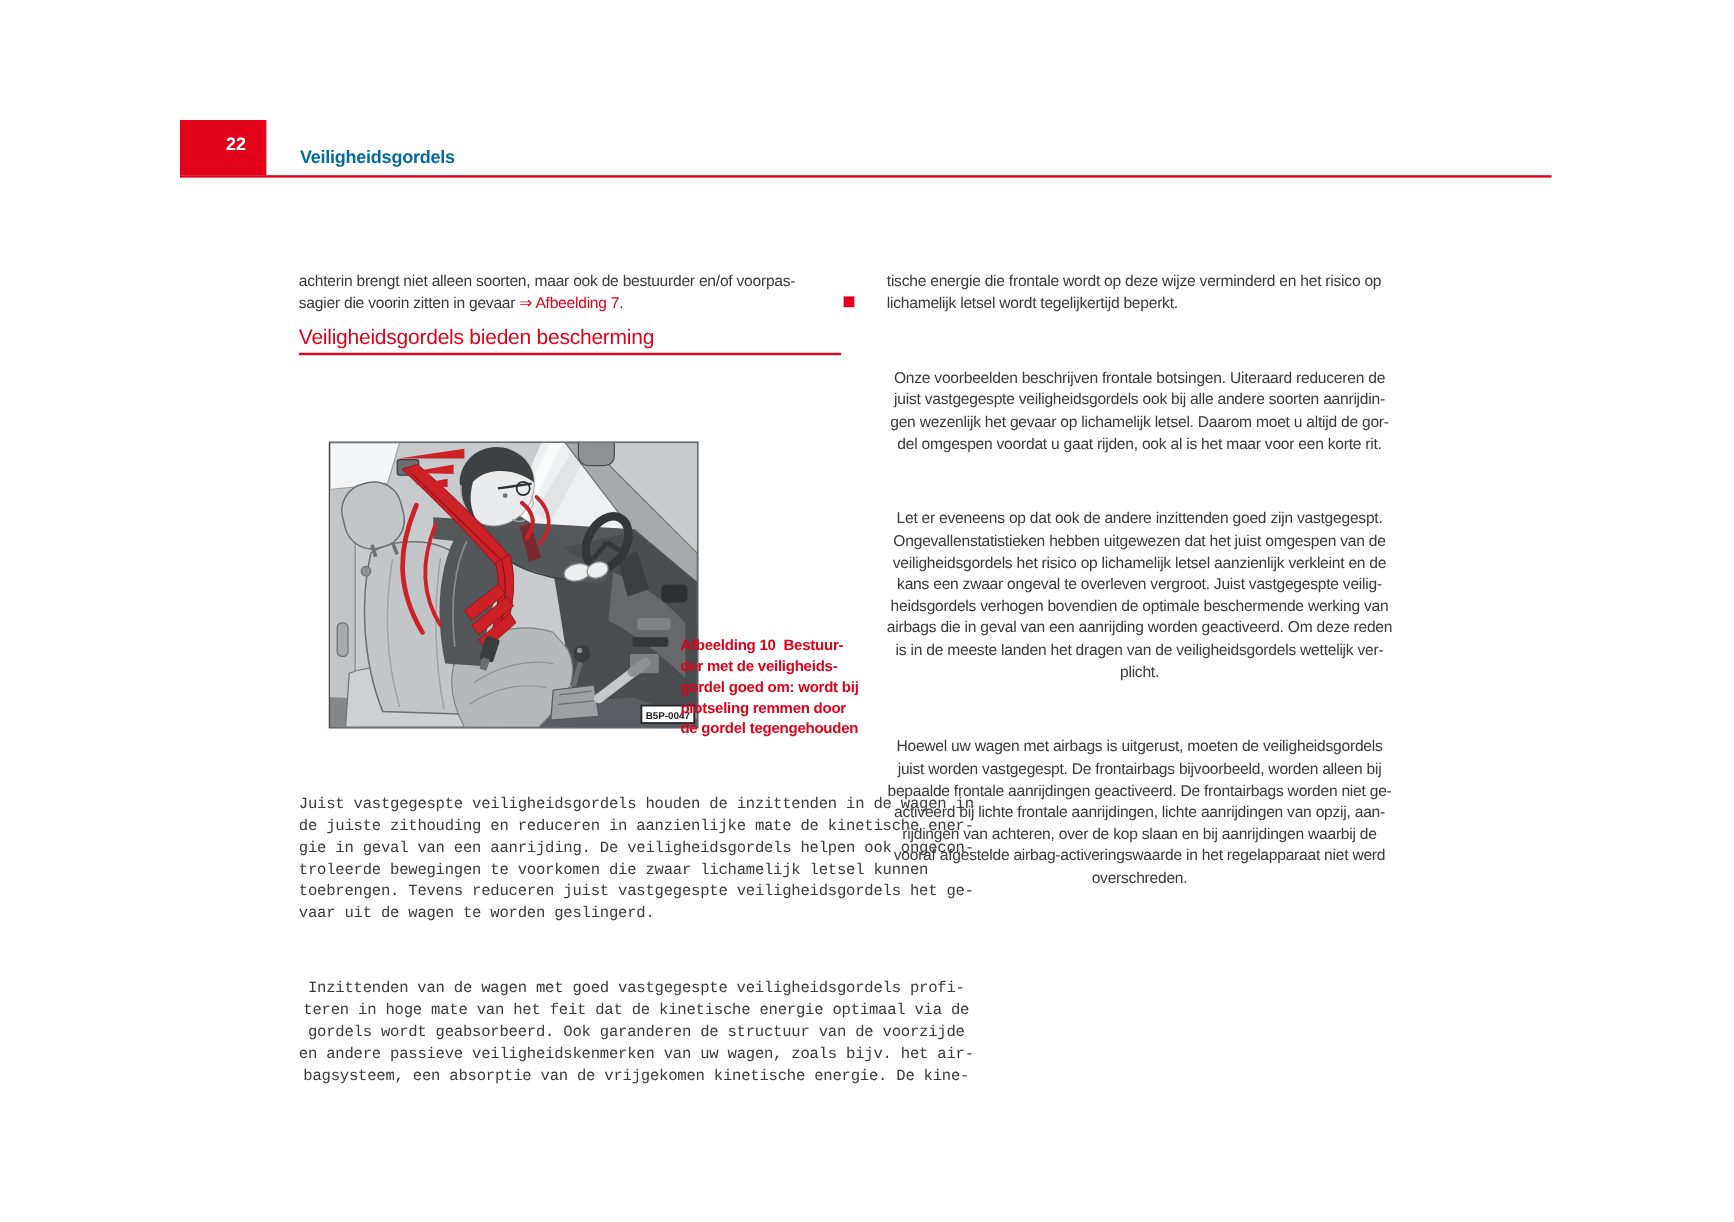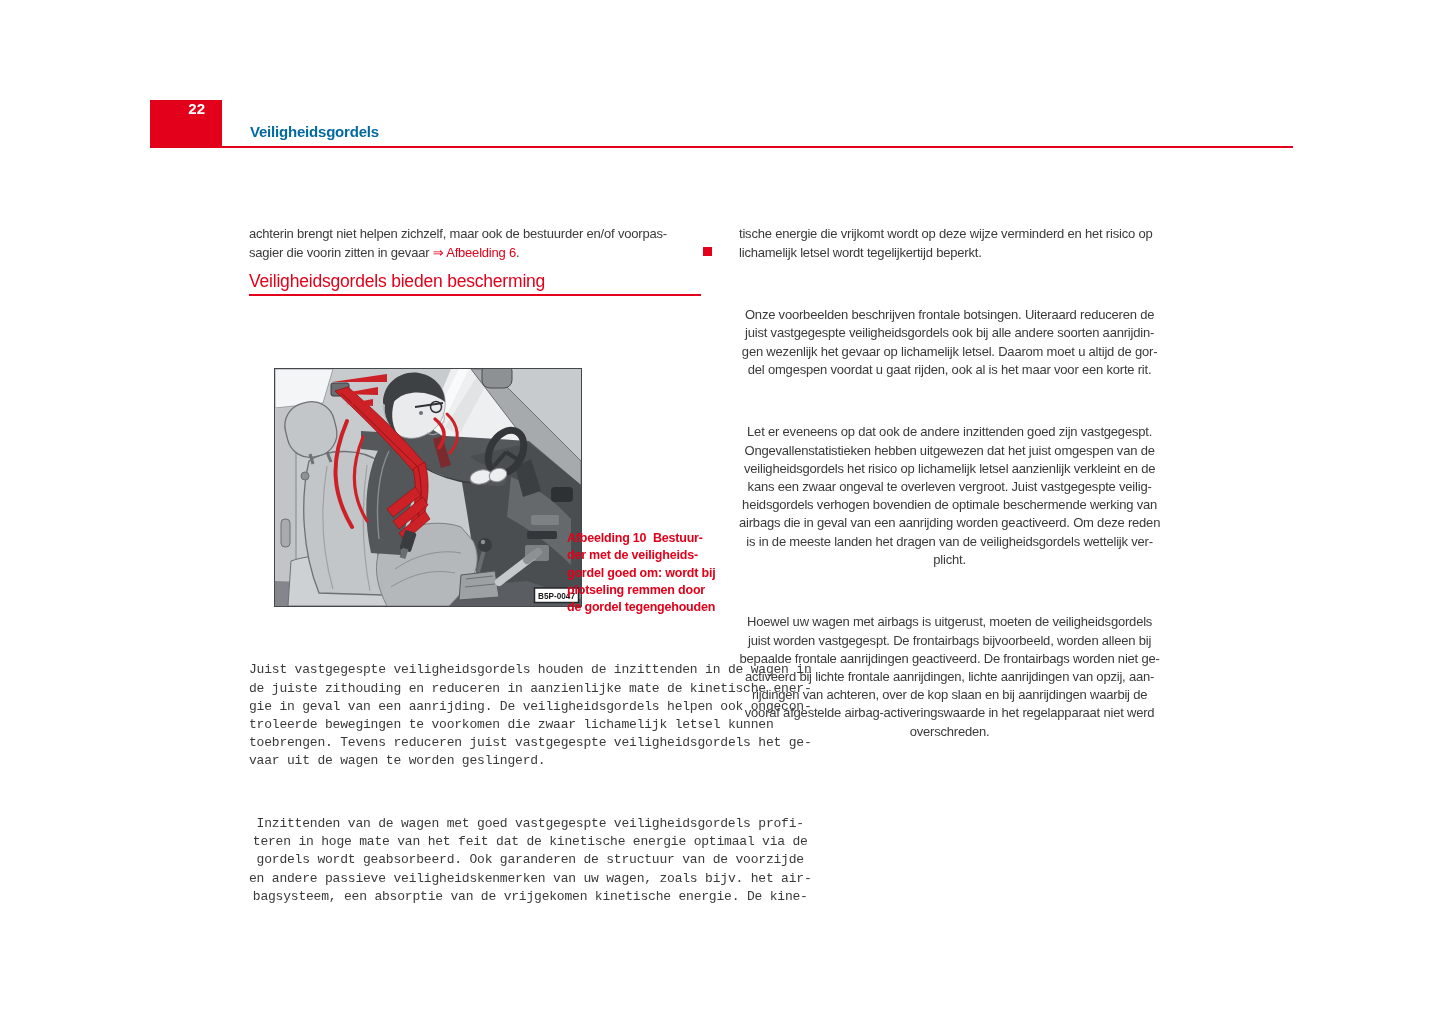--- a/index.html
+++ b/index.html
@@ -9,21 +9,21 @@
   }
   html,body{margin:0;padding:0;background:#ffffff;}
   .page{
     position:relative;width:1445px;height:1018px;background:#ffffff;
     font-family:"Liberation Sans",sans-serif;color:var(--text);overflow:hidden;
   }
   
   .page-num-box{
     position:absolute;left:150px;top:100px;width:72px;height:46px;
     background:var(--red);color:#ffffff;box-sizing:border-box;
-    display:flex;align-items:flex-start;justify-content:flex-end;
+    display:flex;align-items:center;justify-content:flex-end;
     padding:0 17px 5px 0;font-weight:bold;font-size:15px;
   }
   .chapter-title{
     position:absolute;left:250px;top:123px;font-weight:bold;font-size:15px;color:#0369a1;
     letter-spacing:-0.2px;
   }
   .header-rule{
     position:absolute;left:150px;top:146px;width:1143px;height:2px;background:var(--red);
   }
   
@@ -66,22 +66,22 @@
 
 <div class="page">
 
   <div class="page-num-box">
     <span>22</span>
   </div>
   <div class="chapter-title">Veiligheidsgordels</div>
   <div class="header-rule"></div>
 
   <div class="body-text" style="left:249px;top:189px;">
-    <p style="position:relative;"><span>achterin brengt niet helpen zichzelf, maar ook de bestuurder en/of voorpas-
-sagier die voorin zitten in gevaar </span><span class="ref-link">⇒ Afbeelding 6</span><span>.</span><span class="sq sq-abs"></span></p>
+    <p style="position:relative;"><span>achterin brengt niet alleen soorten, maar ook de bestuurder en/of voorpas-
+sagier die voorin zitten in gevaar </span><span class="ref-link">⇒ Afbeelding 7</span><span>.</span><span class="sq sq-abs"></span></p>
   </div>
 
   <div class="section-heading">Veiligheidsgordels bieden bescherming</div>
   <div class="section-rule"></div>
 
 
   <div class="figure-frame">
     <svg viewBox="0 0 306 237" width="306" height="237">
 
       <rect x="0" y="0" width="306" height="237" fill="#c8cbcd"></rect>
@@ -215,21 +215,21 @@
 toebrengen. Tevens reduceren juist vastgegespte veiligheidsgordels het ge-
 vaar uit de wagen te worden geslingerd.</p>
     <p>Inzittenden van de wagen met goed vastgegespte veiligheidsgordels profi-
 teren in hoge mate van het feit dat de kinetische energie optimaal via de
 gordels wordt geabsorbeerd. Ook garanderen de structuur van de voorzijde
 en andere passieve veiligheidskenmerken van uw wagen, zoals bijv. het air-
 bagsysteem, een absorptie van de vrijgekomen kinetische energie. De kine-</p>
   </div>
 
   <div class="body-text" style="left:739px;top:189px;">
-    <p>tische energie die vrijkomt wordt op deze wijze verminderd en het risico op
+    <p>tische energie die frontale wordt op deze wijze verminderd en het risico op
 lichamelijk letsel wordt tegelijkertijd beperkt.</p>
     <p>Onze voorbeelden beschrijven frontale botsingen. Uiteraard reduceren de
 juist vastgegespte veiligheidsgordels ook bij alle andere soorten aanrijdin-
 gen wezenlijk het gevaar op lichamelijk letsel. Daarom moet u altijd de gor-
 del omgespen voordat u gaat rijden, ook al is het maar voor een korte rit.</p>
     <p>Let er eveneens op dat ook de andere inzittenden goed zijn vastgegespt.
 Ongevallenstatistieken hebben uitgewezen dat het juist omgespen van de
 veiligheidsgordels het risico op lichamelijk letsel aanzienlijk verkleint en de
 kans een zwaar ongeval te overleven vergroot. Juist vastgegespte veilig-
 heidsgordels verhogen bovendien de optimale beschermende werking van

